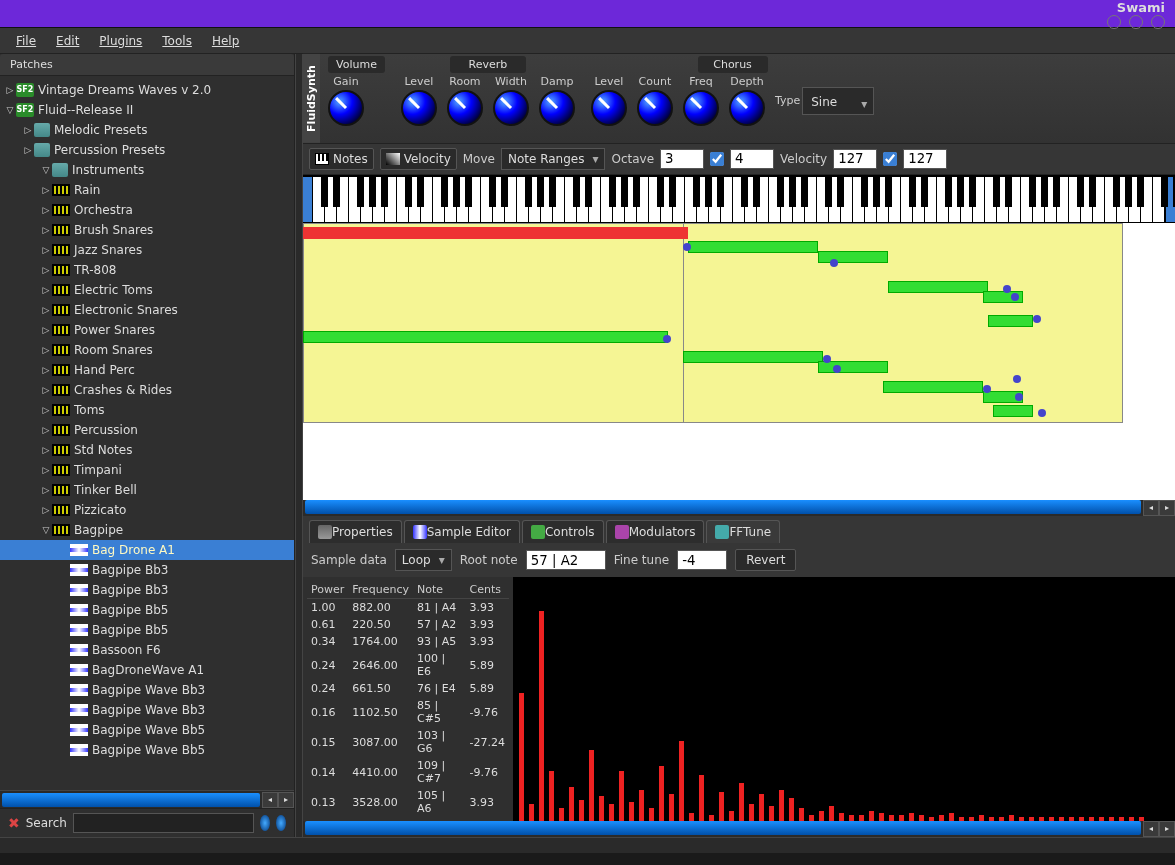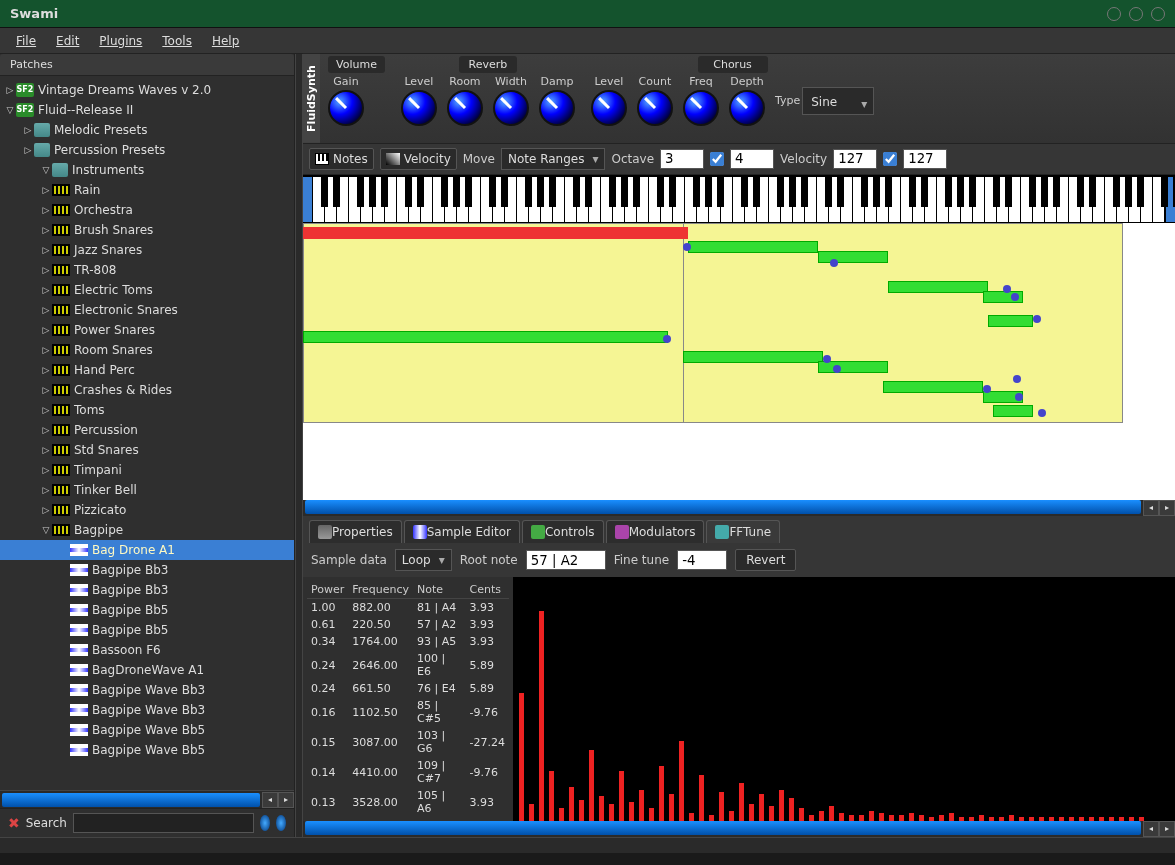--- a/index.html
+++ b/index.html
@@ -1,19 +1,19 @@
 <!DOCTYPE html>
 <html><head>
 <meta charset="utf-8">
 <style>
 * { box-sizing: border-box; margin: 0; padding: 0; font-family: "DejaVu Sans", sans-serif; }
 body { background: #1a1a1a; color: #ddd; font-size: 12px; width: 1175px; height: 865px; overflow: hidden; }
 
 
-.titlebar { background: #14532d; height: 28px; display: flex; align-items: center; padding: 0 10px; font-weight: bold; font-size: 13px; justify-content: space-between; border-bottom: 1px solid #111; }
+.titlebar { background: #6d28d9; height: 28px; display: flex; align-items: flex-end; padding: 0 10px; font-weight: bold; font-size: 13px; justify-content: space-between; border-bottom: 1px solid #111; flex-direction: column; }
 .titlebar-buttons { display: flex; gap: 8px; }
 .titlebar-buttons span { width: 14px; height: 14px; border: 1px solid #777; border-radius: 50%; }
 
 
 .menubar { background: #363636; height: 26px; display: flex; align-items: center; padding: 0 8px; gap: 4px; border-bottom: 1px solid #222; }
 .menubar span { padding: 4px 8px; text-decoration: underline; cursor: pointer; }
 
 
 .main { display: flex; height: 783px; }
 
@@ -226,21 +226,21 @@
           <span>Toms</span>
         </div>
         <div class="tree-row" style="padding-left: 40px;">
           <span class="tri closed"></span>
           <span class="instico"></span>
           <span>Percussion</span>
         </div>
         <div class="tree-row" style="padding-left: 40px;">
           <span class="tri closed"></span>
           <span class="instico"></span>
-          <span>Std Snares</span>
+          <span>Std Notes</span>
         </div>
         <div class="tree-row" style="padding-left: 40px;">
           <span class="tri closed"></span>
           <span class="instico"></span>
           <span>Timpani</span>
         </div>
         <div class="tree-row" style="padding-left: 40px;">
           <span class="tri closed"></span>
           <span class="instico"></span>
           <span>Tinker Bell</span>
@@ -334,21 +334,21 @@
       <div class="knob-section">
         <div class="section-title">Volume</div>
         <div class="knob-row">
           <div class="knob-item">
               <span class="knob-label">Gain</span>
               <div class="knob"></div>
             </div>
         </div>
       </div>
       <div class="knob-section">
-        <div class="section-title" style="align-self:center;width:58px;margin:0 auto 2px auto;">Reverb</div>
+        <div class="section-title" style="align-self:center;width:76px;margin:0 auto 2px auto;">Reverb</div>
         <div class="knob-row">
           <div class="knob-item">
               <span class="knob-label">Level</span>
               <div class="knob"></div>
             </div>
           <div class="knob-item">
               <span class="knob-label">Room</span>
               <div class="knob"></div>
             </div>
           <div class="knob-item">

